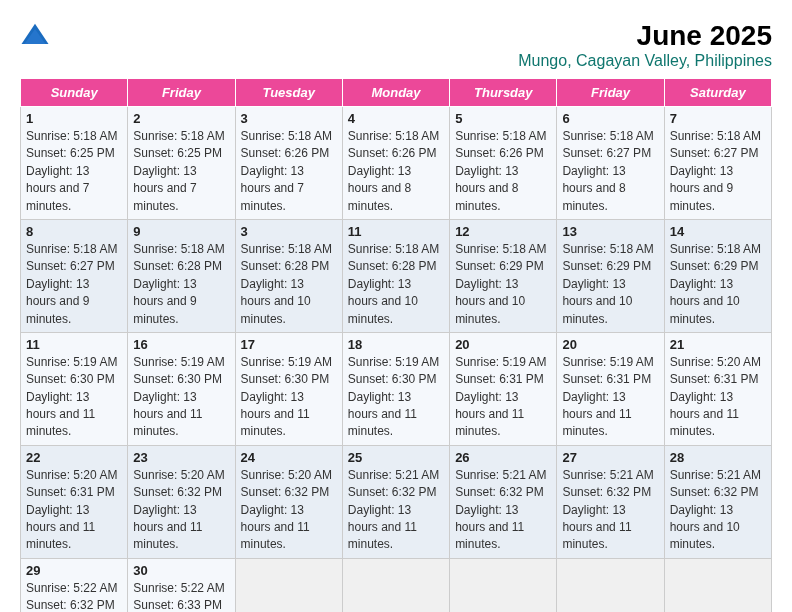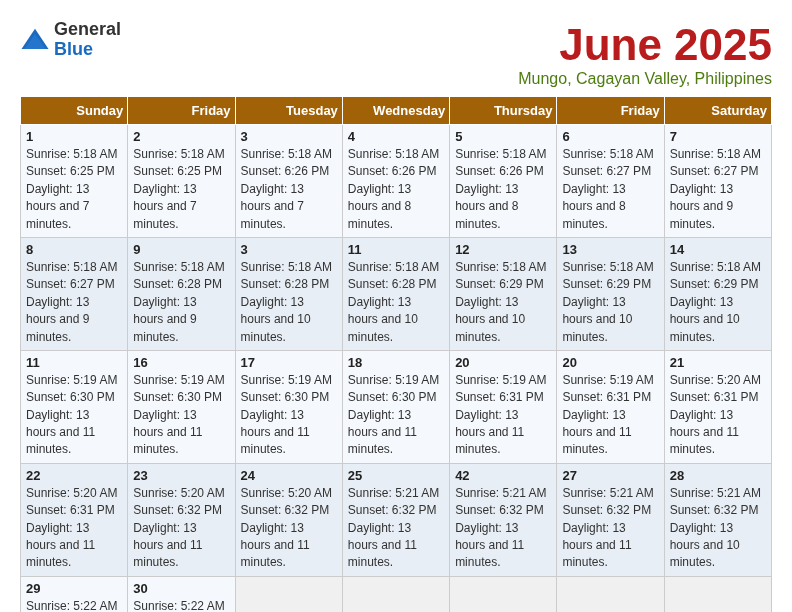--- a/index.html
+++ b/index.html
@@ -37,41 +37,42 @@
     }
     .logo-icon {
       width: 30px;
       height: 30px;
       margin-right: 4px;
     }
     .title-area {
       text-align: right;
     }
     .cal-title {
-      font-size: 44px;
-      font-weight: bold;
-      color: #b91c1c;
+      font-size: 28px;
+      font-weight: bold;
+      color: #000000;
     }
     .cal-subtitle {
       font-size: 16px;
-      color: #4d7c0f;
+      color: #0f766e;
     }
     table {
       width: 100%;
       border-collapse: collapse;
       font-size: 11px;
     }
     thead tr th {
-      background-color: #a16207;
+      background-color: #ec4899;
       color: #fff;
       padding: 6px 4px;
-      text-align: right;
+      text-align: center;
       font-size: 13px;
       font-weight: bold;
       border: 1px solid #fff;
+      font-style: italic;
     }
     tbody tr td {
       vertical-align: top;
       padding: 4px 5px;
       border: 1px solid #ccc;
       background: #fff;
       width: calc(100% / 7);
     }
     tbody tr:nth-child(odd) td {
       background: #f5f8fc;
@@ -101,38 +102,34 @@
 </head>
 <body>
 
 <div>
   <div class="header-area">
     <div class="logo">
       <svg class="logo-icon" viewBox="0 0 40 40">
         <polygon points="20,5 38,32 2,32" fill="#1a6bbf"></polygon>
         <polygon points="20,12 34,32 6,32" fill="#2575cc"></polygon>
       </svg>
-      <div class="logo-text">
-        <span class="logo-general">General</span>
-        <span class="logo-blue">Blue</span>
-      </div>
     </div>
     <div class="title-area">
       <div class="cal-title">June 2025</div>
       <div class="cal-subtitle">Mungo, Cagayan Valley, Philippines</div>
     </div>
   </div>
 
   <table>
     <thead>
       <tr>
         <th>Sunday</th>
         <th>Friday</th>
         <th>Tuesday</th>
-        <th>Wednesday</th>
+        <th>Monday</th>
         <th>Thursday</th>
         <th>Friday</th>
         <th>Saturday</th>
       </tr>
     </thead>
     <tbody id="calendar-body">
     <tr>
           <td>
         <span class="day-num">1</span>
         <span class="day-info">Sunrise: 5:18 AM<br>Sunset: 6:25 PM<br>Daylight: 13 hours and 7 minutes.</span>
@@ -233,21 +230,21 @@
       </td>
           <td>
         <span class="day-num">24</span>
         <span class="day-info">Sunrise: 5:20 AM<br>Sunset: 6:32 PM<br>Daylight: 13 hours and 11 minutes.</span>
       </td>
           <td>
         <span class="day-num">25</span>
         <span class="day-info">Sunrise: 5:21 AM<br>Sunset: 6:32 PM<br>Daylight: 13 hours and 11 minutes.</span>
       </td>
           <td>
-        <span class="day-num">42</span>
+        <span class="day-num">26</span>
         <span class="day-info">Sunrise: 5:21 AM<br>Sunset: 6:32 PM<br>Daylight: 13 hours and 11 minutes.</span>
       </td>
           <td>
         <span class="day-num">27</span>
         <span class="day-info">Sunrise: 5:21 AM<br>Sunset: 6:32 PM<br>Daylight: 13 hours and 11 minutes.</span>
       </td>
           <td>
         <span class="day-num">28</span>
         <span class="day-info">Sunrise: 5:21 AM<br>Sunset: 6:32 PM<br>Daylight: 13 hours and 10 minutes.</span>
       </td>

